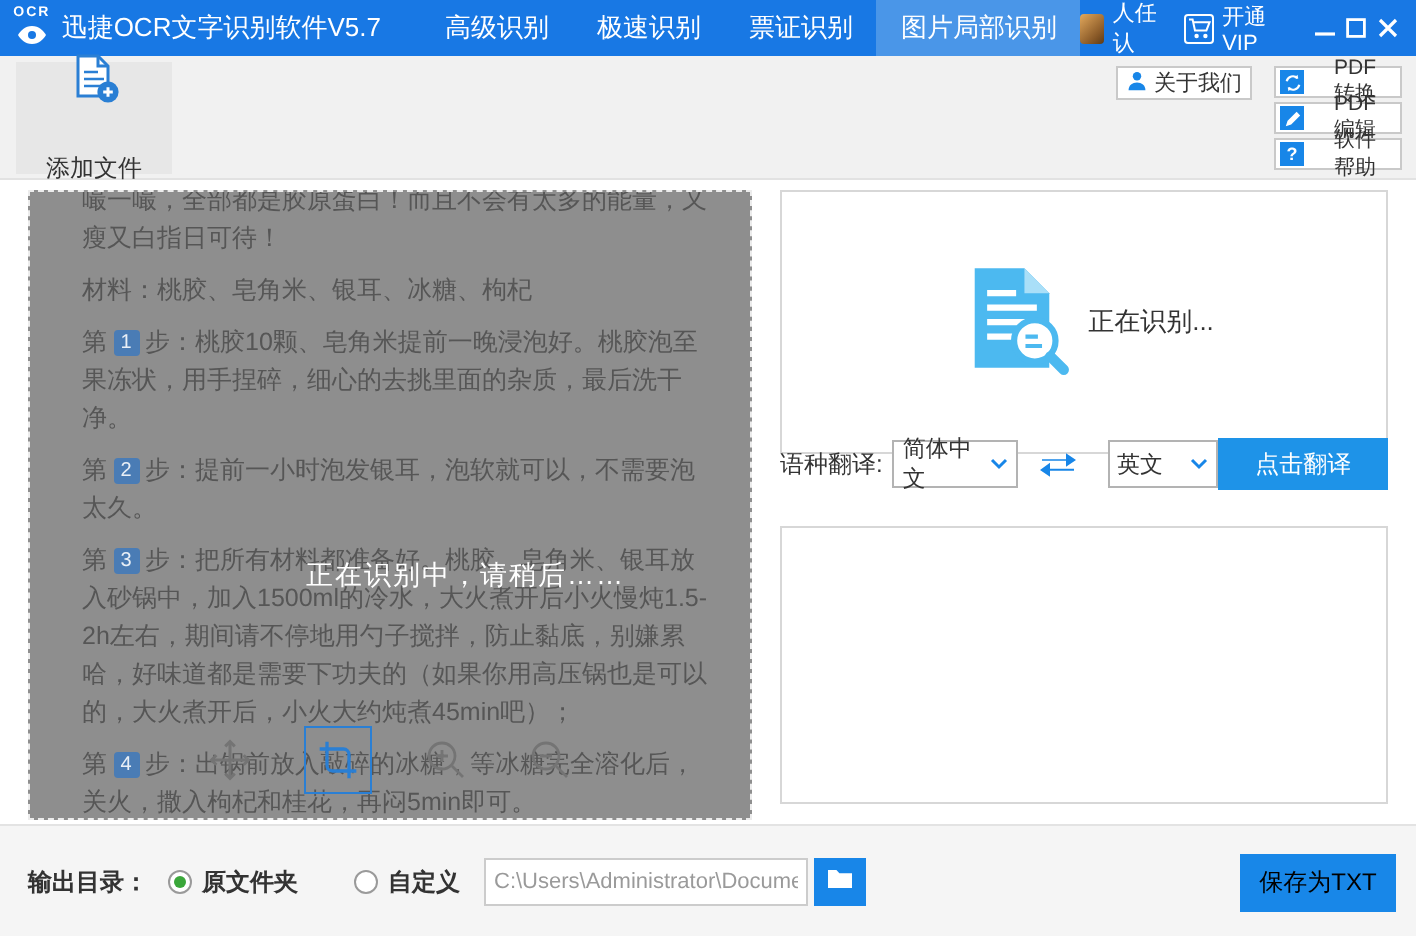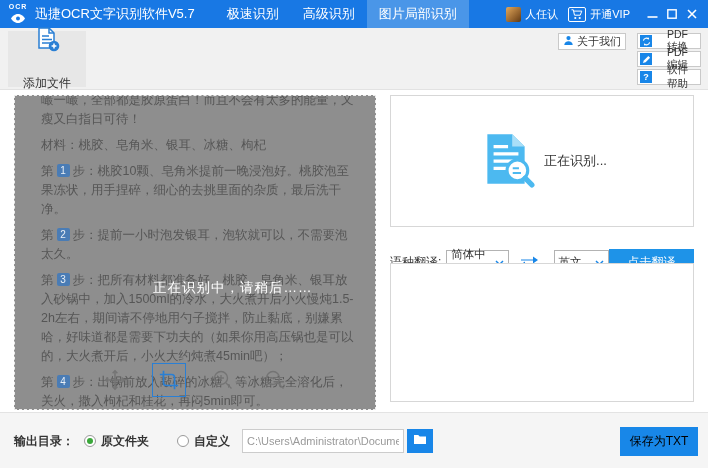--- a/index.html
+++ b/index.html
@@ -58,21 +58,21 @@
   .panel-tools { position:absolute; bottom:12px; left:50%; transform:translateX(-50%);
                  display:flex; align-items:center; gap:22px; }
   .tool { width:30px; height:30px; display:flex; align-items:center; justify-content:center; }
   .tool.crop-active { border:1px solid #2a7fd4; width:34px; height:34px; }
 
   
   .recog-box { position:absolute; left:390px; top:95px; width:304px; height:132px;
                background:#fff; border:1px solid #d7d7d7; display:flex;
                flex-direction:row; align-items:center; justify-content:center; gap:9px; }
   .recog-text { font-size:13px; color:#333; }
-  .translate-row { position:absolute; left:390px; top:249px; width:304px; height:26px;
+  .translate-row { position:absolute; left:390px; top:219px; width:304px; height:26px;
                    display:flex; align-items:center; }
   .tr-label { font-size:12px; color:#333; white-space:nowrap; }
   .select { height:24px; border:1px solid #b3b3b3; background:#fff; display:flex;
             align-items:center; justify-content:space-between; padding:0 4px;
             font-size:11.5px; color:#333; margin-left:5px; }
   .select.src { width:74px; } .select.dst { width:66px; }
   .swap { margin:0 8px; display:flex; align-items:center; }
   .translate-btn { margin-left:auto; width:104px; height:26px; background:#1e93e8;
                    color:#fff; font-size:12px; text-align:center; line-height:26px;
                    cursor:default; }
@@ -111,22 +111,23 @@
       <span class="logo-ocr">OCR</span>
       <span>
         <svg width="14" height="9" viewBox="0 0 14 9">
             <path d="M7 0C3.5 0 1.1 2.6 0 4.5 1.1 6.4 3.5 9 7 9s5.9-2.6 7-4.5C12.9 2.6 10.5 0 7 0z" fill="#fff"></path>
             <circle cx="7" cy="4.5" r="2" fill="#1878e4"></circle>
           </svg>
       </span>
     </div>
     <span class="app-title">迅捷OCR文字识别软件V5.7</span>
     <div class="tabs">
+      <div class="tab">高级识别</div>
       <div class="tab">极速识别</div>
-      <div class="tab">高级识别</div>
+      <div class="tab">票证识别</div>
       <div class="tab active">图片局部识别</div>
     </div>
     <div class="titlebar-right">
       <span class="avatar"></span>
       <span class="user-label">人任认</span>
       <span class="cart-box">
         <svg width="12" height="11" viewBox="0 0 12 11">
             <path d="M0.5 0.8h1.8l1.2 5.4h5.7l1.6-4.1H3" fill="none" stroke="#fff" stroke-width="1"></path>
             <circle cx="4.3" cy="9" r="1.1" fill="#fff"></circle>
             <circle cx="8.7" cy="9" r="1.1" fill="#fff"></circle>

